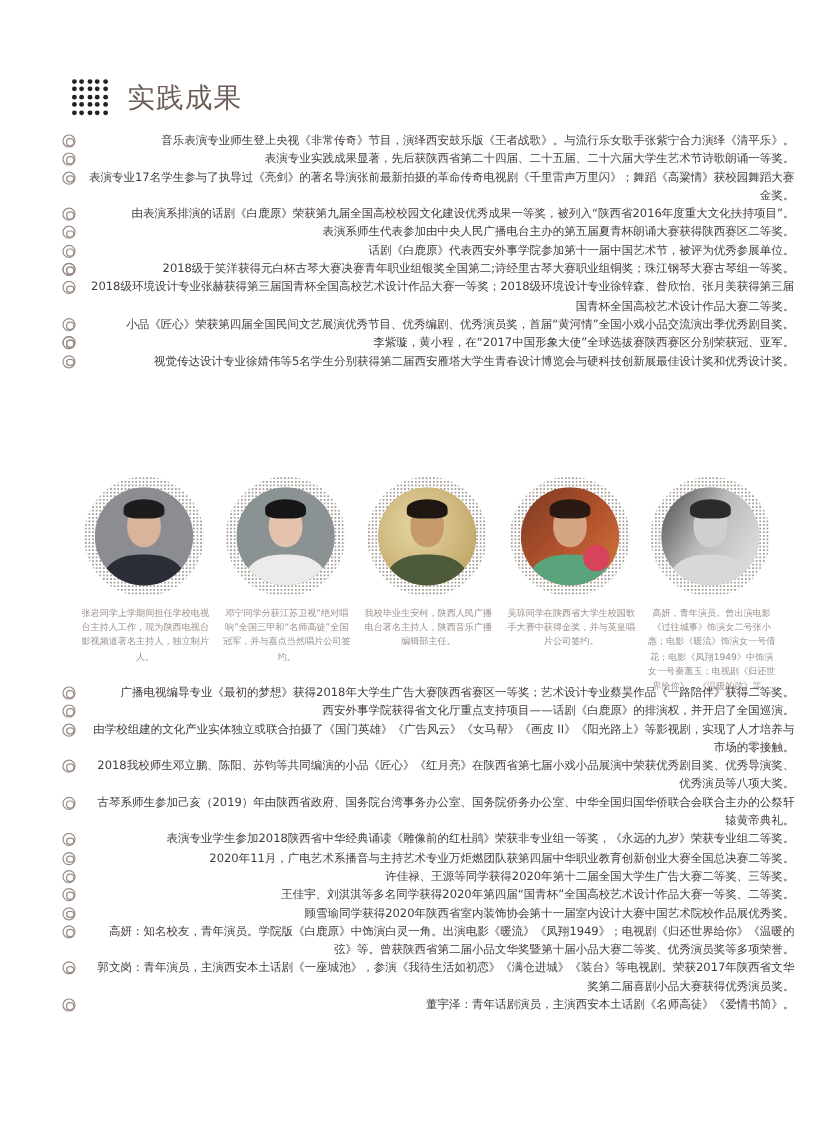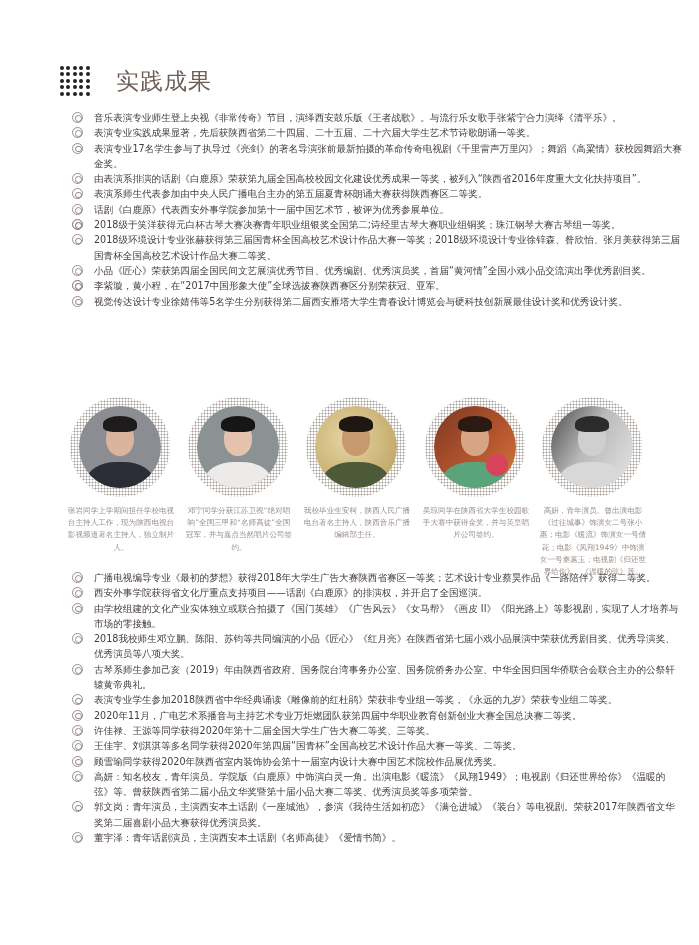--- a/index.html
+++ b/index.html
@@ -2,23 +2,23 @@
 <html><head>
 <meta charset="utf-8">
 <style>
   * { box-sizing: border-box; margin: 0; padding: 0; }
   html, body { width: 699px; height: 945px; background: #ffffff; overflow: hidden; }
   body { font-family: "DejaVu Sans", "Liberation Sans", sans-serif; color: #3f3a38; position: relative; }
 
   .header { position: absolute; left: 60px; top: 66px; height: 30px; display: flex; align-items: center; }
   .dots { display: grid; grid-template-columns: repeat(5, 4px); grid-template-rows: repeat(5, 4px); gap: 2.4px; width: 30px; height: 30px; }
   .dots span { width: 4px; height: 4px; border-radius: 50%; background: #222; }
-  .title { margin-left: 26px; font-size: 23px; color: #6e5e58; letter-spacing: 1px; font-weight: normal; }
+  .title { margin-left: 16px; font-size: 23px; color: #6e5e58; letter-spacing: 1px; font-weight: normal; }
 
-  .list { position: absolute; left: 72px; width: 610px; list-style: none; }
+  .list { position: absolute; left: 52px; width: 610px; list-style: none; text-align: right; }
   .list li { position: relative; padding-left: 22px; font-size: 9.6px; line-height: 15.3px; color: #433c3a; }
   .bullet { position: absolute; left: 0; top: 2px; width: 11px; height: 11px; border: 1px solid #9a8c86; border-radius: 50%; }
   .bullet::after { content: ""; position: absolute; left: 2.2px; top: 2.2px; width: 4.6px; height: 4.6px; border: 1px solid #9a8c86; border-radius: 50%; }
 
   #list1 { top: 110px; }
   #list2 { top: 570px; }
 
   .profiles { position: absolute; left: 60px; top: 393px; width: 600px; height: 170px; }
   .profile { position: absolute; top: 0; width: 120px; }
   .halo { position: absolute; left: 10px; top: 4px; width: 100px; height: 100px; border-radius: 50%;

